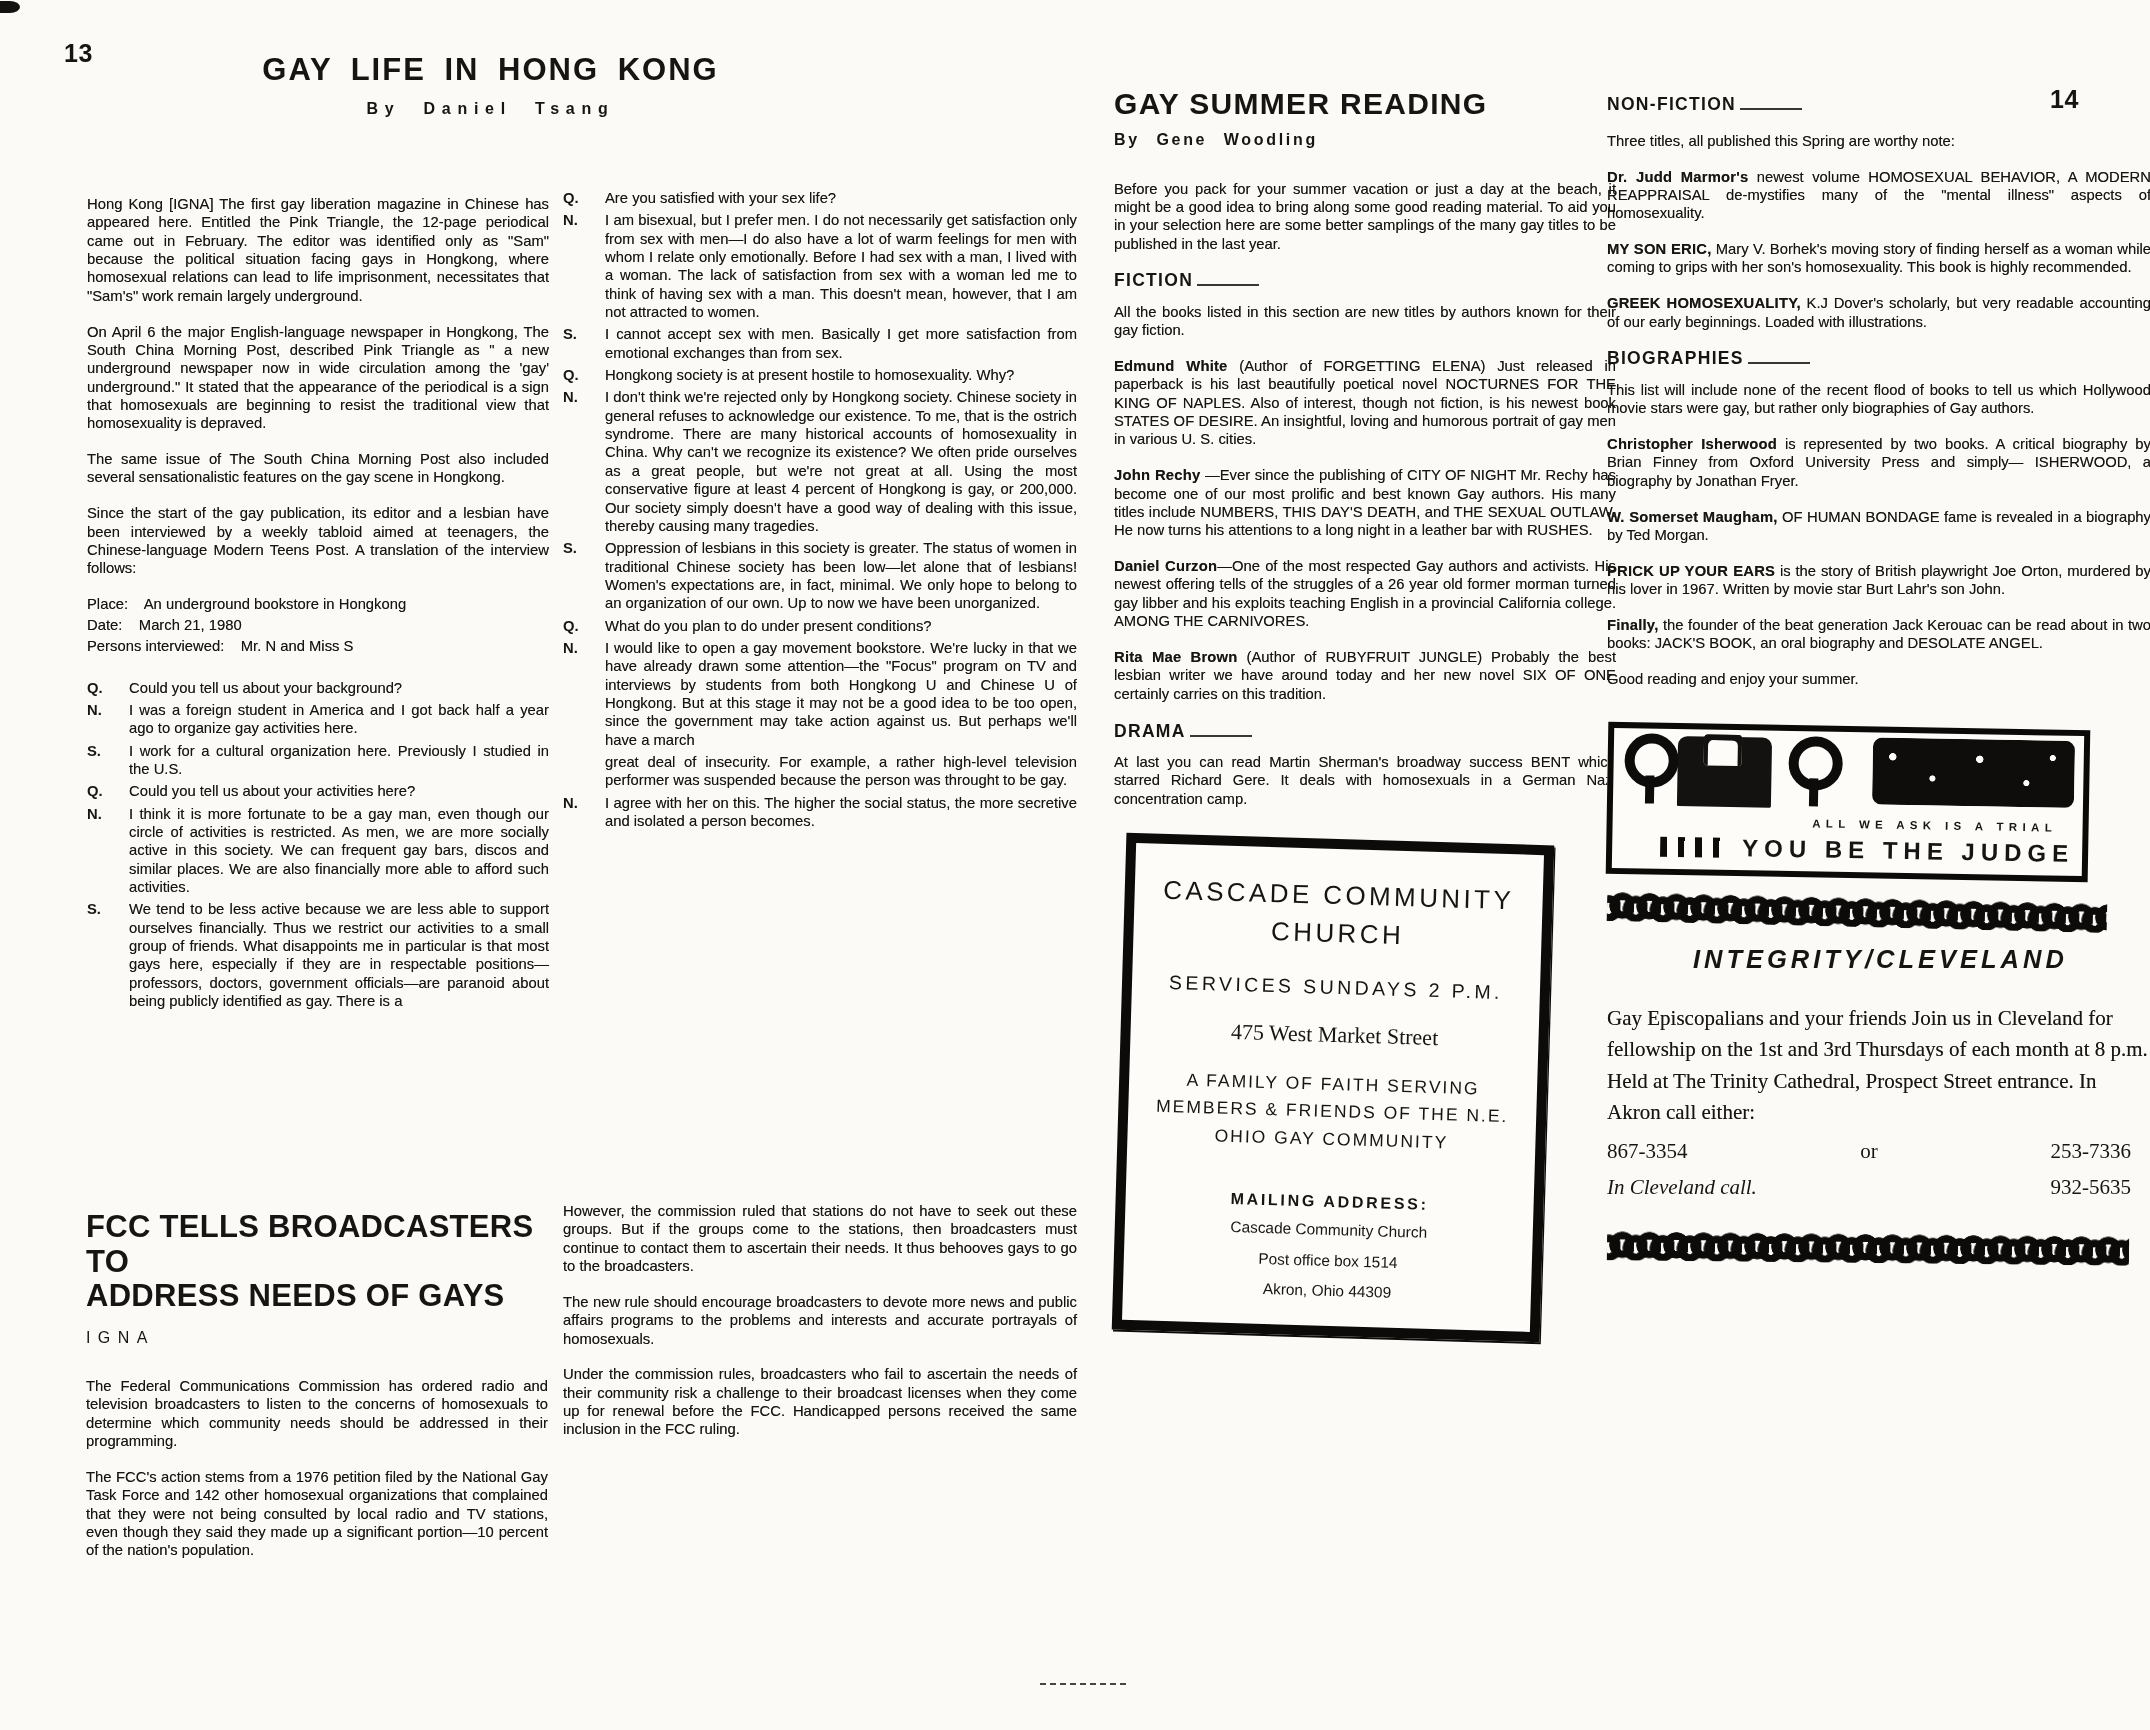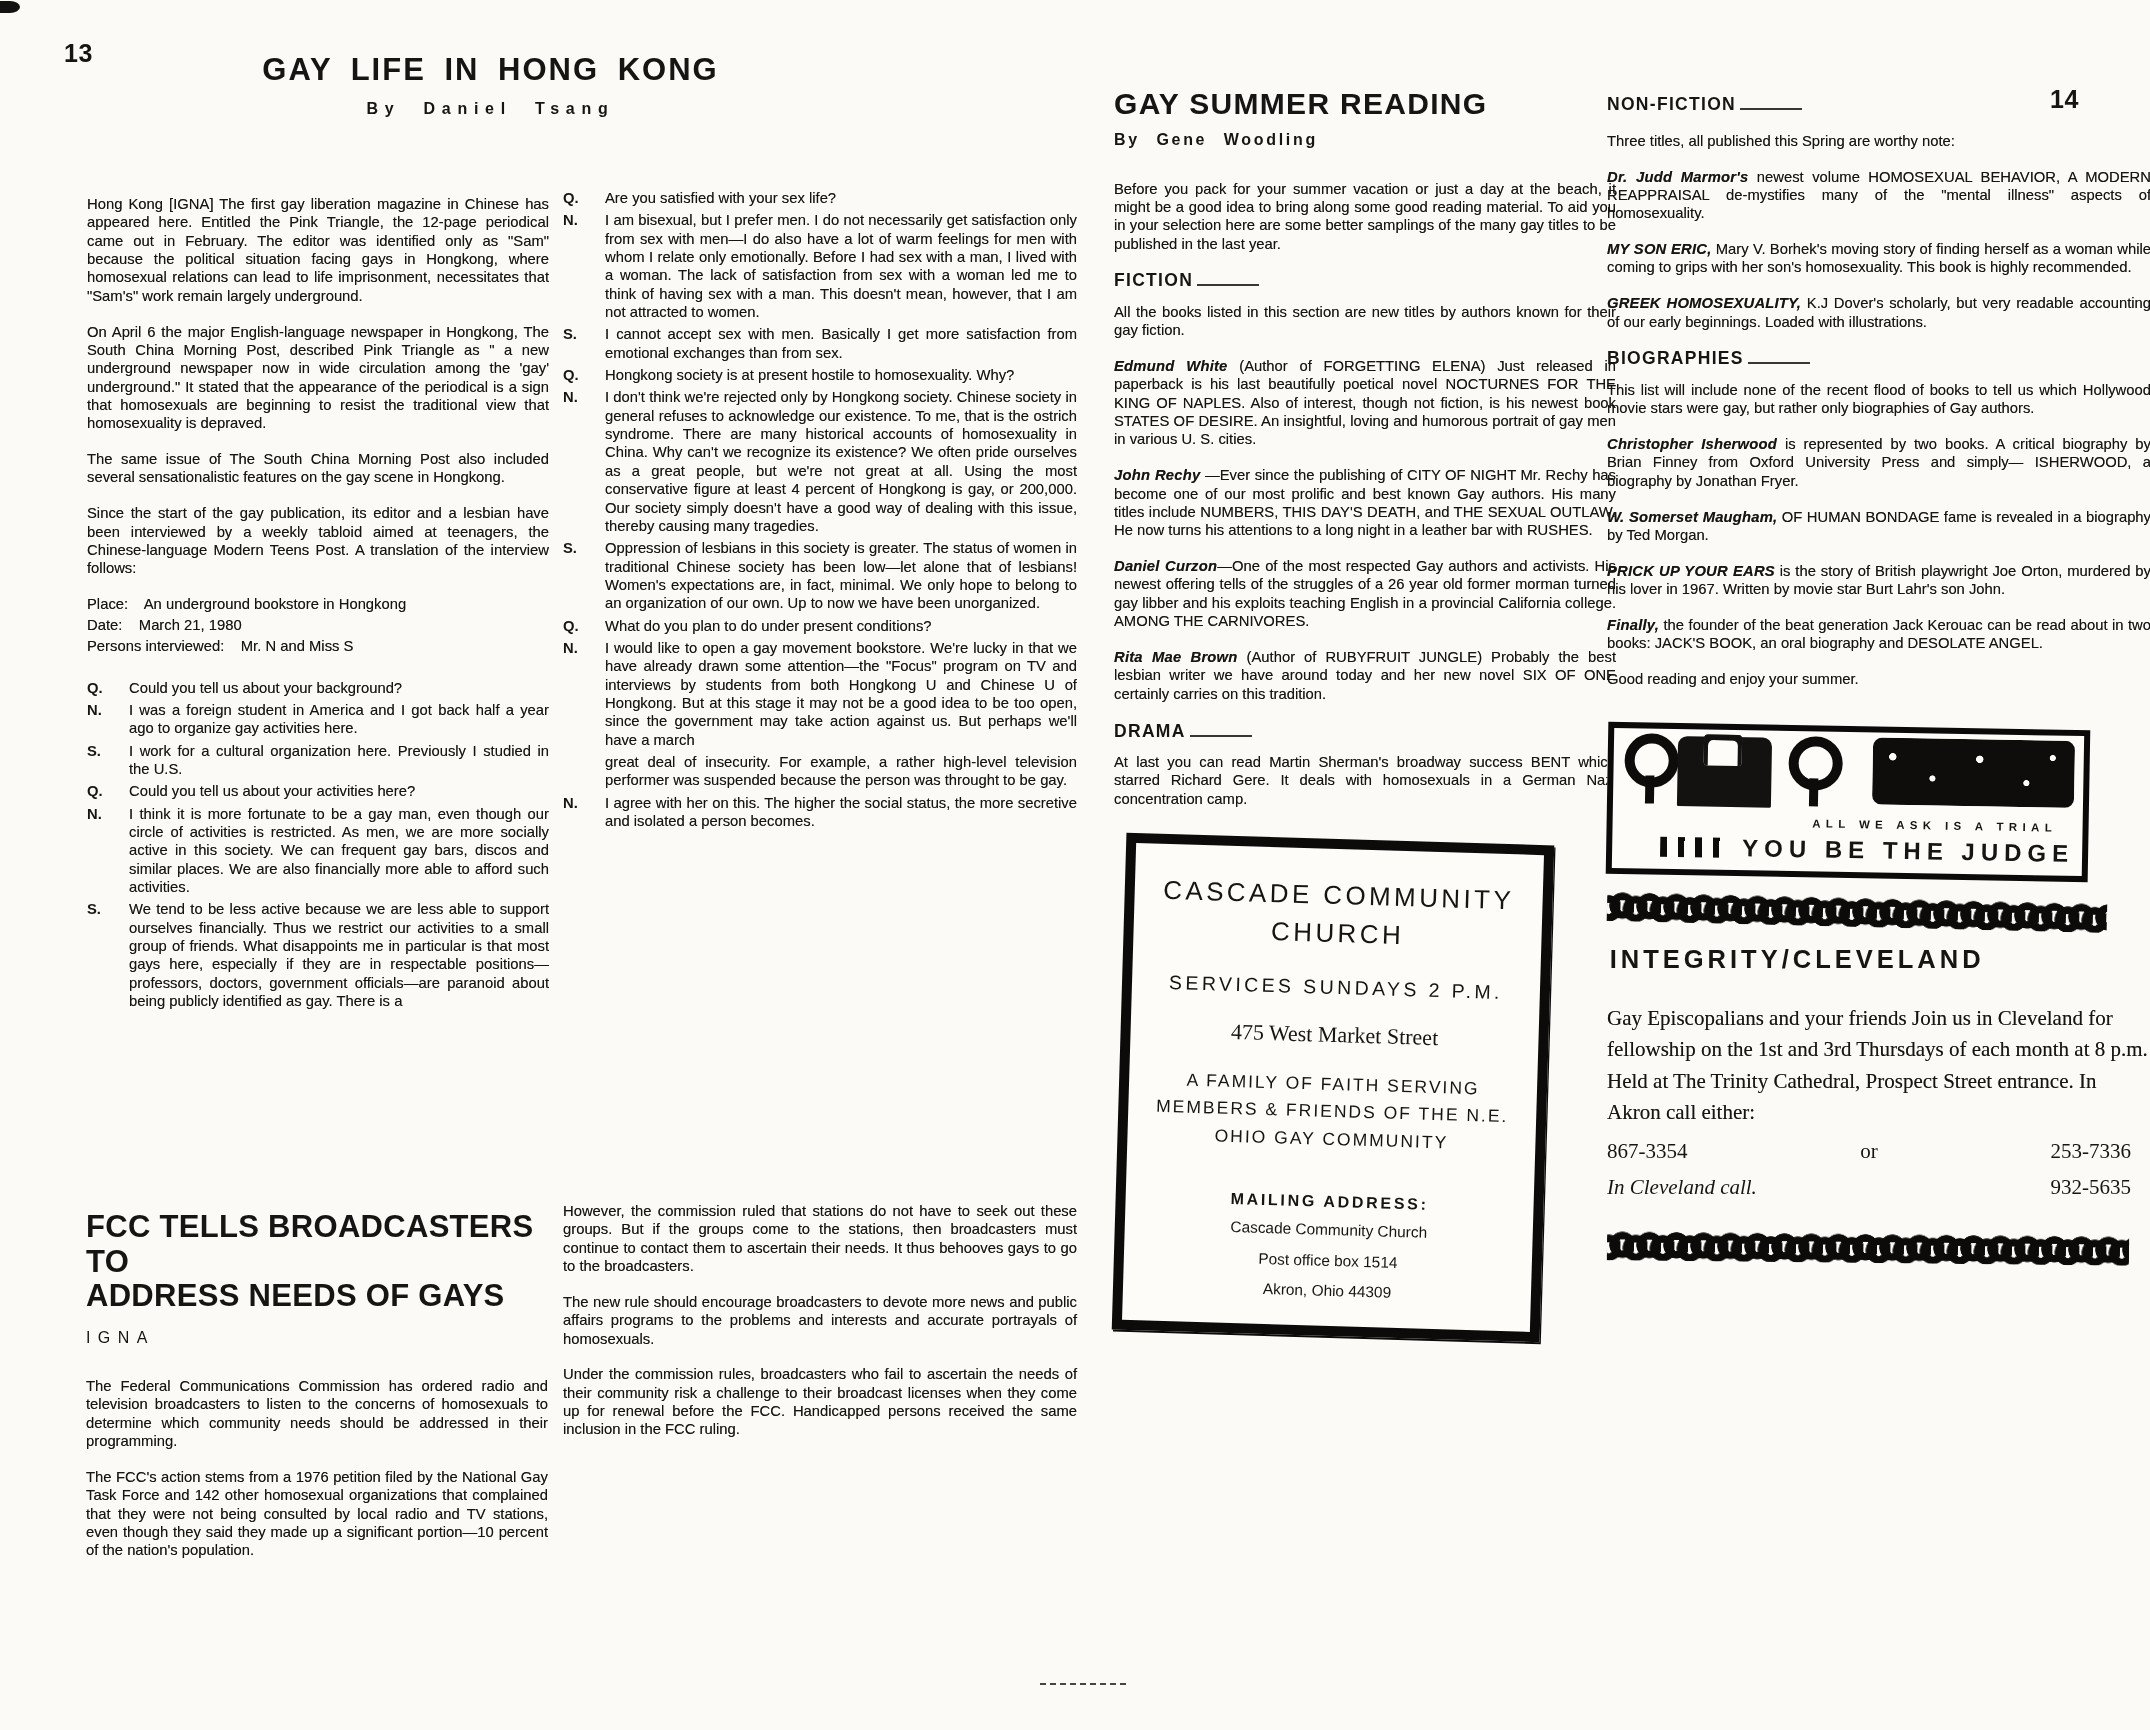--- a/index.html
+++ b/index.html
@@ -24,21 +24,21 @@
   .qa .txt{flex:1;text-shadow:0 0 0.4px rgba(20,18,15,.5);}
   
   .fcc-head{font-size:31px;line-height:1.12;font-weight:bold;text-align:left;letter-spacing:0.3px;}
   .fcc-byline{font-size:16px;font-weight:normal;letter-spacing:7.4px;margin:13.4px 0 29.6px 0;text-align:left;}
   
   .sr-title{font-size:30px;font-weight:bold;letter-spacing:1.3px;text-align:left;}
   .sr-byline{font-size:16px;font-weight:bold;letter-spacing:2.7px;word-spacing:9.4px;margin:8px 0 29.6px 0;text-align:left;}
   .sec-row{margin:6.7px 0 10.7px 0;text-align:left;}
   .sec-head{font-size:17.5px;font-weight:bold;letter-spacing:1.3px;}
   .head-rule{display:inline-block;width:62px;border-bottom:2px solid #3a3733;vertical-align:baseline;margin-left:4px;}
-  .entry b{letter-spacing:0.2px;font-style:italic;}
+  .entry b{letter-spacing:0.2px;}
   
   .cascade{margin:31px 0 0 5.4px;width:373px;border:10px solid #0c0b0a;padding:28px 17.5px 23px 17.5px;
            transform:rotate(1.7deg);background:#fdfcf9;text-align:center;box-shadow:1.3px 2px 0 #0c0b0a;}
   .casc-name{font-size:26px;letter-spacing:3.4px;line-height:1.45;}
   .casc-serv{font-size:19.5px;letter-spacing:3.4px;margin-top:23px;}
   .casc-addr{font-size:22px;margin-top:21.5px;font-family:"Liberation Serif",serif;}
   .casc-tag{font-size:17.5px;letter-spacing:2px;margin-top:23px;line-height:1.55;}
   .casc-mail-label{font-size:16px;font-weight:bold;letter-spacing:2.7px;margin-top:39px;}
   .casc-mail{font-size:15.4px;line-height:1.55;margin-top:6.7px;}
   
@@ -66,21 +66,21 @@
          background-image:repeating-linear-gradient(90deg,#0d0c0b 0 6.7px,transparent 6.7px 17.5px);}
   
   .chain{height:31px;margin:17.5px 0;
     background-image:
       radial-gradient(circle at 15.4px 15.4px,transparent 0 5.4px,#0c0b0a 5.4px 12.8px,transparent 13.4px),
       radial-gradient(circle at 15.4px 15.4px,transparent 0 5.4px,#0c0b0a 5.4px 12.8px,transparent 13.4px);
     background-size:27px 31px,27px 31px;background-position:0 0,13.4px 2.7px;background-repeat:repeat-x;}
   .chain.top-d{transform:rotate(1.4deg);width:92%;}
   .chain.bot-d{transform:rotate(.6deg);width:96%;margin-top:32px;}
   
-  .integ-head{font-size:25.5px;font-weight:bold;letter-spacing:4px;margin:17.5px 0 27px 2.7px;text-align:left;}
+  .integ-head{font-size:25.5px;font-weight:bold;letter-spacing:4px;margin:17.5px 0 27px 2.7px;text-align:center;font-style:italic;}
   .integ-body{font-family:"Liberation Serif",serif;font-size:21px;line-height:1.5;text-align:left;
               text-shadow:0 0 0.5px rgba(20,18,15,.5);}
   .phone-row{display:flex;justify-content:space-between;font-family:"Liberation Serif",serif;
              font-size:21px;margin-top:9.4px;padding-right:20px;}
   .phone-row .it{font-style:italic;}
   
   .mark-tl{position:absolute;left:0;top:1.3px;width:20px;height:12px;background:#141210;border-radius:0 60% 60% 0;}
   .mark-bc{position:absolute;left:1040px;top:1683px;width:86px;border-top:2.7px dashed #4a453f;}
 </style>
 </head>

